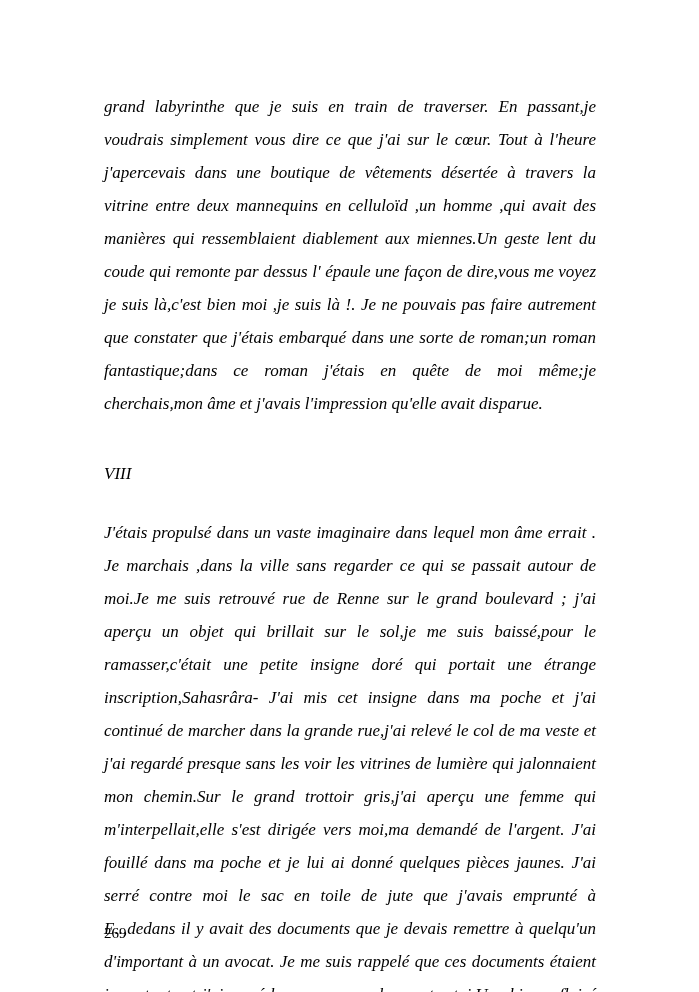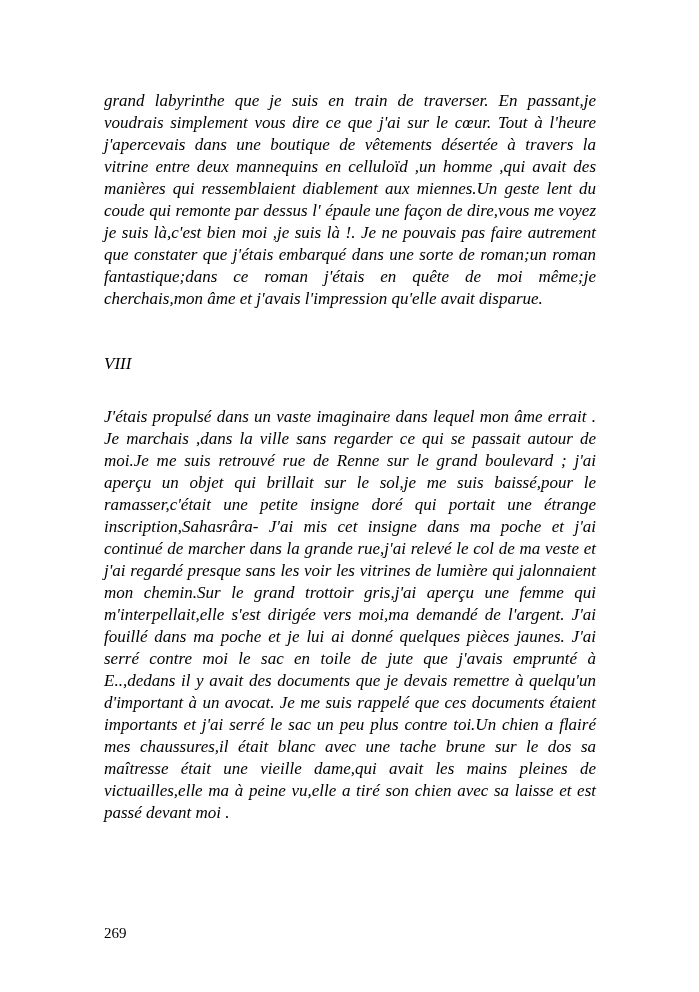--- a/index.html
+++ b/index.html
@@ -19,21 +19,21 @@
   .content {
     position: absolute;
     left: 104px;
     top: 90px;
     width: 492px;
     color: #000000;
   }
   .para {
     font-style: italic;
     font-size: 17px;
-    line-height: 22px;
+    line-height: 33px;
     text-align: justify;
     color: #000000;
   }
   .chapter-heading {
     font-style: italic;
     font-weight: normal;
     font-size: 17px;
     line-height: 23px;
     text-align: left;
     margin-top: 42px;

